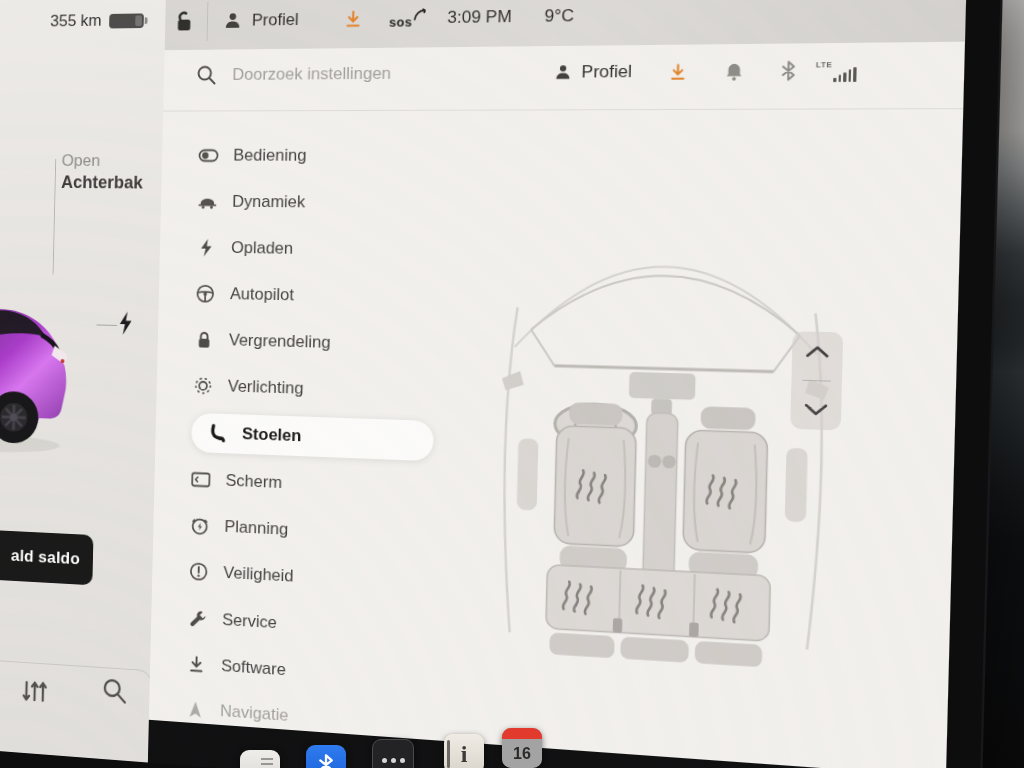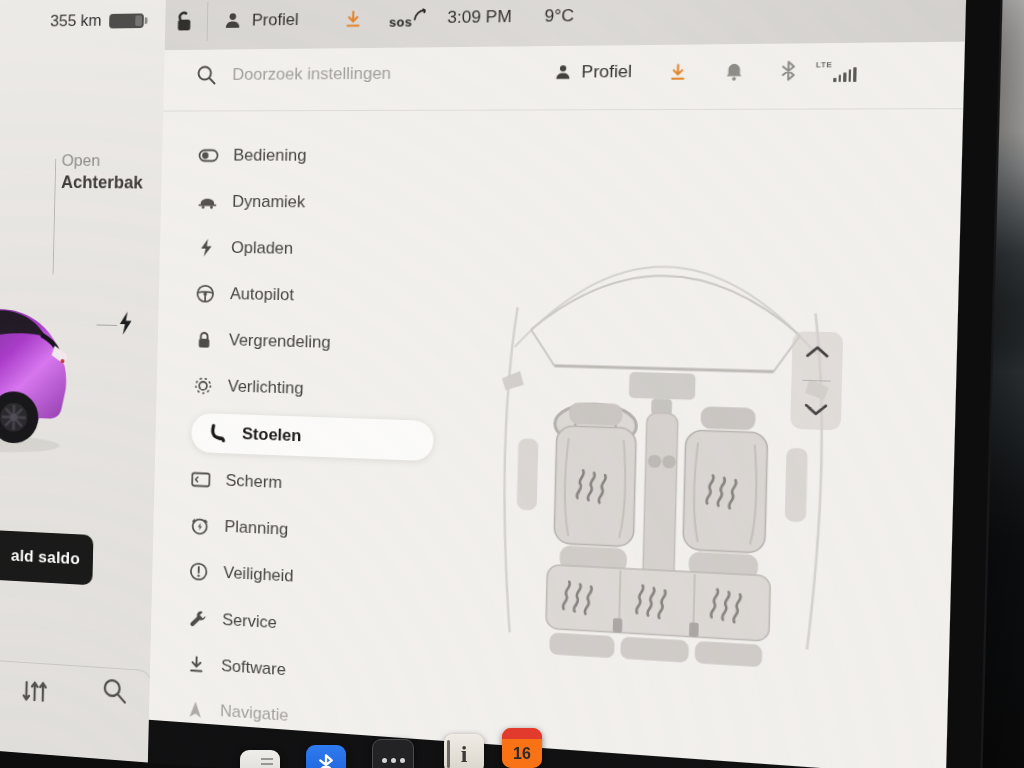--- a/index.html
+++ b/index.html
@@ -89,21 +89,21 @@
   .dock>div{position:absolute;pointer-events:auto;cursor:pointer;}
   .dk{width:40px;height:40px;border-radius:9px;box-shadow:0 2px 6px rgba(0,0,0,.5);}
   .dk-files{background:linear-gradient(180deg,#efede9,#d8d5d1);}
   .dk-files i{position:absolute;right:7px;top:8px;width:12px;height:2px;background:#9a9792;box-shadow:0 5px 0 #9a9792;}
   .dk-bt{background:linear-gradient(180deg,#2f7bf0,#1a5fd6);display:flex;align-items:center;justify-content:center;}
   .dk-more{background:#232325;border:1px solid #4a4a4c;display:flex;align-items:center;justify-content:center;gap:4px;}
   .dk-more b{width:5px;height:5px;border-radius:50%;background:#d6d6d6;}
   .dk-dict{background:linear-gradient(180deg,#f0ece5,#d9d4ca);display:flex;align-items:center;justify-content:center;
     font-family:"Liberation Serif",serif;font-size:24px;font-weight:700;color:#3c3a37;}
   .dk-dict u{position:absolute;left:3px;top:6px;width:3px;height:28px;background:#6b6864;border-radius:2px;}
-  .dk-cal{background:#f97316;overflow:hidden;display:flex;flex-direction:column;justify-content:flex-end;}
+  .dk-cal{background:#a3a3a3;overflow:hidden;display:flex;flex-direction:column;justify-content:flex-end;}
   .dk-cal .hd{height:11px;background:#e23b2e;}
   .dk-cal .dy{flex:1;display:flex;align-items:center;justify-content:center;font-size:16px;font-weight:700;color:#2c2b2a;}
 </style>
 </head>
 <body>
 
 <div class="scene">
   <div class="backdrop"></div>
   <div class="backdrop-band"></div>
 

